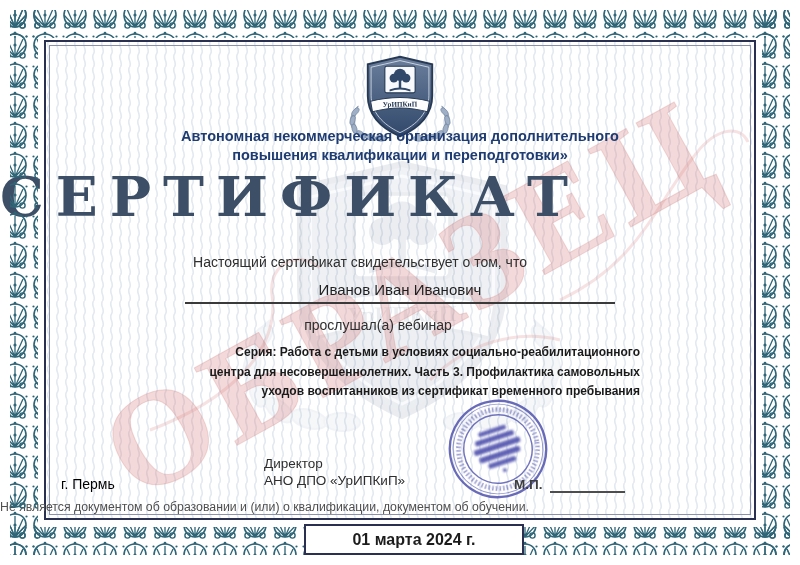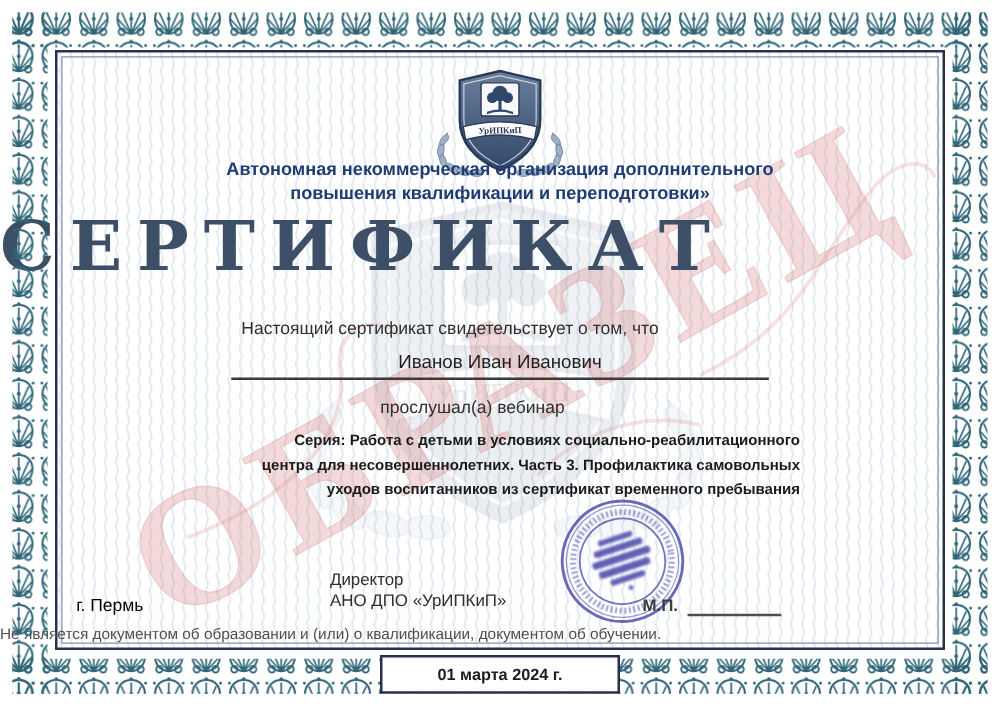--- a/index.html
+++ b/index.html
@@ -68,24 +68,24 @@
     left:160px;top:343px;width:480px;text-align:right;
     font-size:12px;font-weight:bold;line-height:19.5px;color:#1a1a1a;z-index:5;
   }
   .city{left:61px;top:476px;font-size:14px;color:#000000;z-index:5;}
   .director{left:264px;top:456px;font-size:13.5px;line-height:16.5px;color:#2e2e2e;z-index:5;}
   .stamp{left:445px;top:396px;z-index:5;}
   .seal-mark{left:514px;top:477px;font-size:13.5px;color:#3d3d3d;z-index:6;font-weight:bold;}
   .sig-line{left:550px;top:491px;width:75px;height:1.5px;background:#4d4d4d;z-index:6;}
   .disclaimer{left:0;top:500px;width:696px;font-size:12.3px;color:#4f4f4f;z-index:5;}
   .date-box{
-    left:304px;top:524px;width:192px;height:31px;
+    left:304px;top:524px;width:220px;height:31px;
     background:#ffffff;border:2px solid var(--frame);
     text-align:center;line-height:27px;
-    font-size:13px;font-weight:bold;color:#1c1c1c;
+    font-size:16px;font-weight:bold;color:#1c1c1c;
     z-index:7;
   }
 </style>
 </head>
 <body>
 
 <svg class="abs guilloche" width="712" height="478">
   <defs>
     <pattern id="wav" width="9" height="26" patternUnits="userSpaceOnUse">
       <path d="M4.5 0 C1.5 4.5 7.5 8.5 4.5 13 C1.5 17.5 7.5 21.5 4.5 26" fill="none" stroke="#e3e9f1" stroke-width="1.6"></path>

